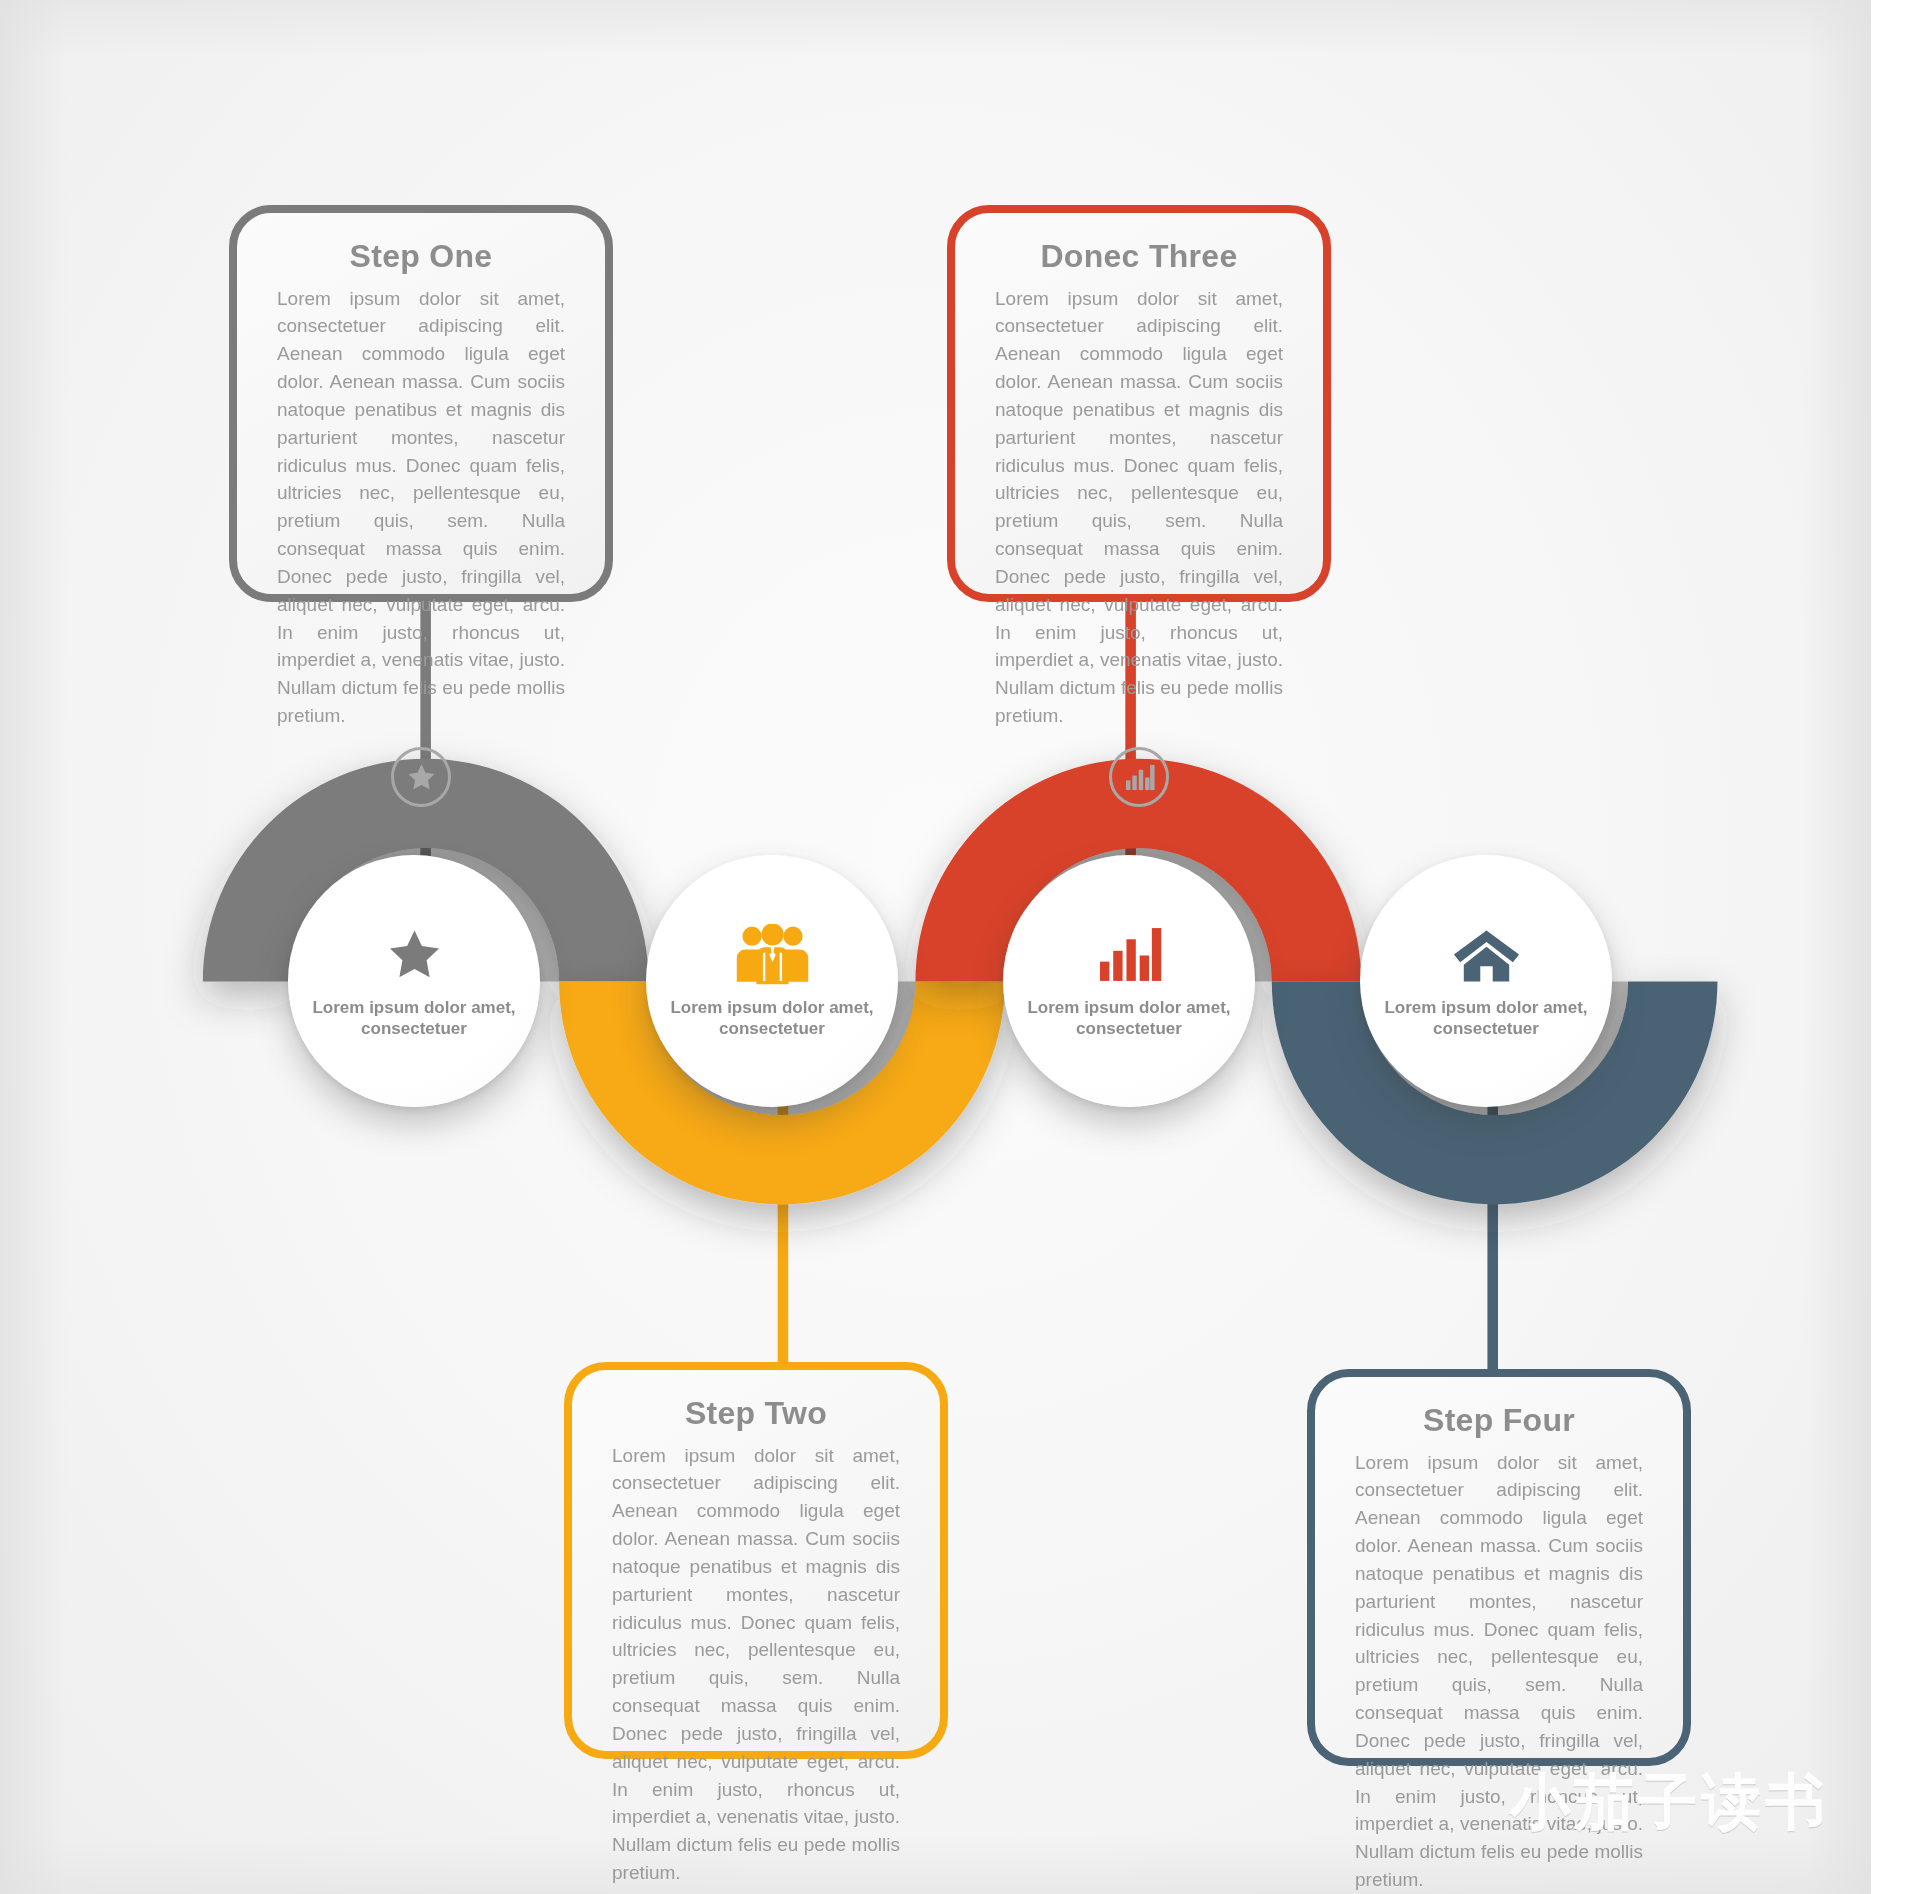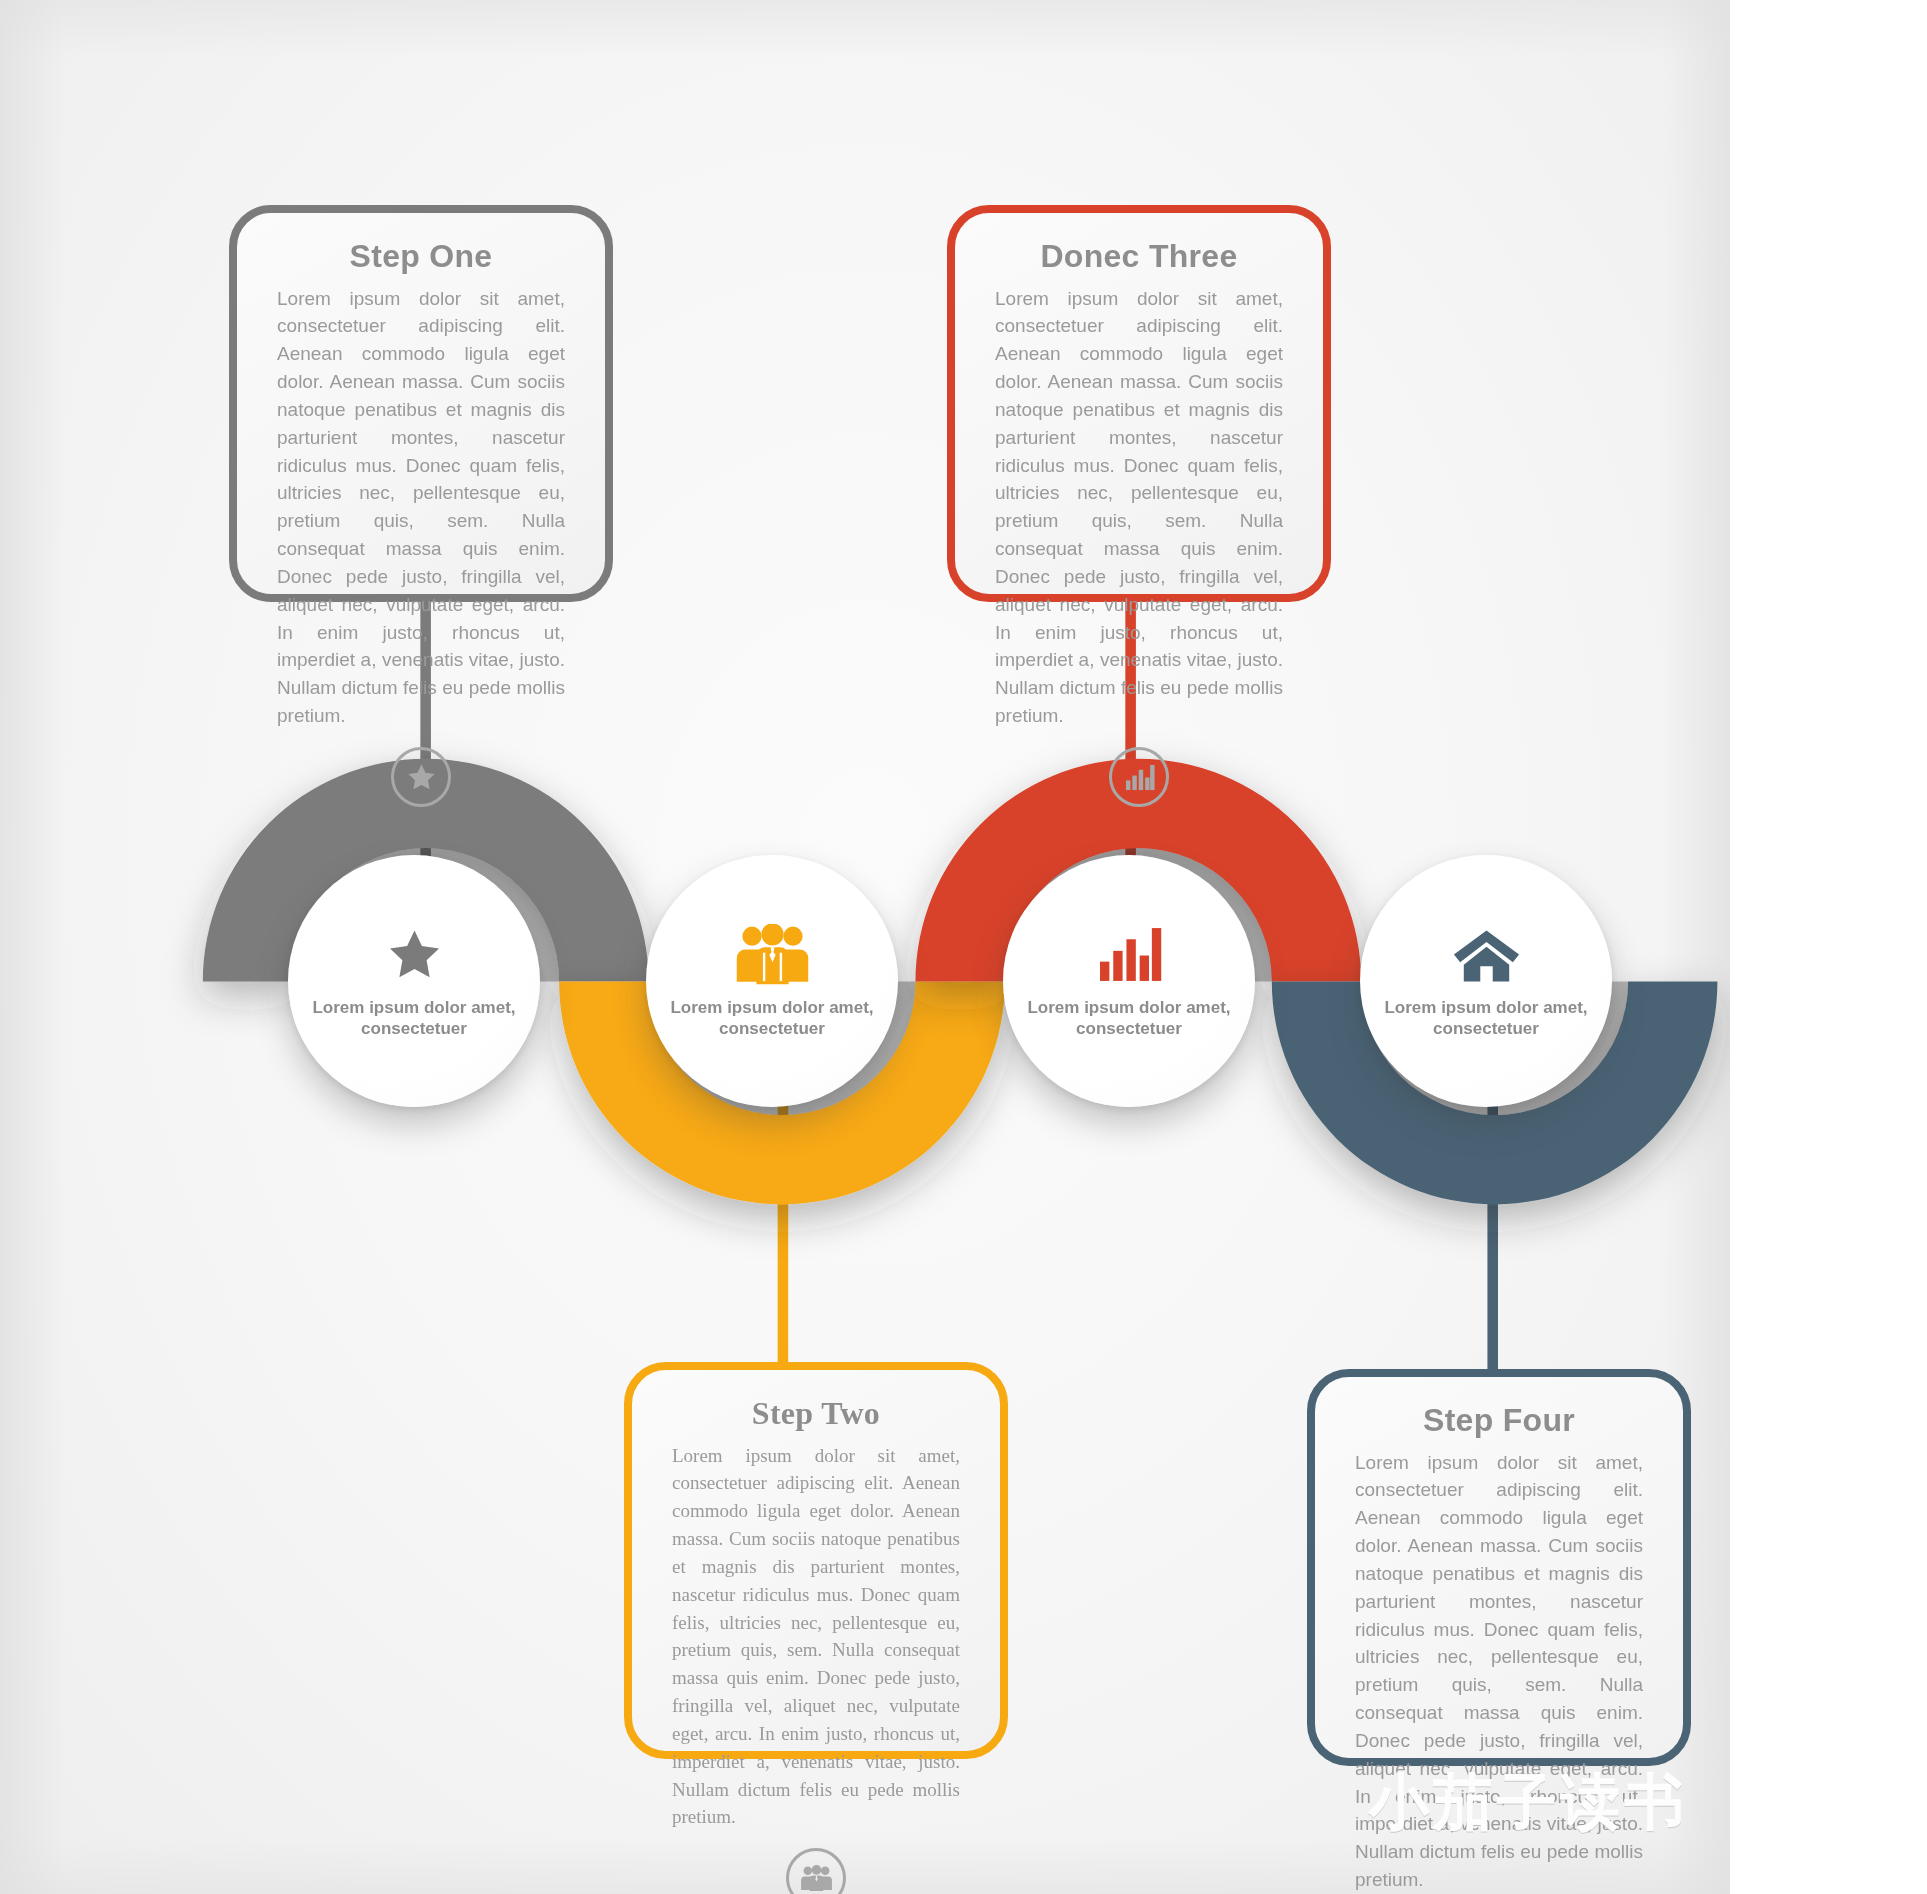--- a/index.html
+++ b/index.html
@@ -5,21 +5,21 @@
   html, body {
     margin: 0;
     padding: 0;
     background: #ffffff;
   }
   body {
     font-family: "Liberation Sans", sans-serif;
   }
   #canvas {
     position: relative;
-    width: 1730px;
+    width: 1871px;
     height: 1894px;
     background:
       radial-gradient(ellipse at 50% 45%, #fbfbfb 0%, #f7f7f7 45%, #eeeeee 100%);
     overflow: hidden;
   }
   
   #canvas::before {
     content: "";
     position: absolute;
     inset: 0;
@@ -199,21 +199,21 @@
             <rect x="2" y="18" width="4.6" height="10" fill="#a8a8a8"></rect>
             <rect x="8.6" y="13" width="4.6" height="15" fill="#a8a8a8"></rect>
             <rect x="15.2" y="7" width="4.6" height="21" fill="#a8a8a8"></rect>
             <rect x="21.8" y="15" width="4.6" height="13" fill="#a8a8a8"></rect>
             <rect x="27" y="2" width="4.6" height="26" fill="#a8a8a8"></rect>
           </svg>
         </div>
       </div>
     </div>
 
-    <div class="card" style="left:624px; top:1362px; width:384px; height:397px; border-width:8.6px; border-color:#f7a912;font-family:Liberation Serif, serif;">
+    <div class="card" style="left:564px; top:1362px; width:384px; height:397px; border-width:8.6px; border-color:#f7a912;">
       <div class="card-title" style="margin-top:25px;">Step Two</div>
       <div class="card-body" style="margin:9.6px 40px 0 40px;">Lorem ipsum dolor sit amet, consectetuer adipiscing elit. Aenean commodo ligula eget dolor. Aenean massa. Cum sociis natoque penatibus et magnis dis parturient montes, nascetur ridiculus mus. Donec quam felis, ultricies nec, pellentesque eu, pretium quis, sem. Nulla consequat massa quis enim. Donec pede justo, fringilla vel, aliquet nec, vulputate eget, arcu. In enim justo, rhoncus ut, imperdiet a, venenatis vitae, justo. Nullam dictum felis eu pede mollis pretium.</div>
       <div class="card-icon-wrap" style="margin-top:17.3px;">
         <div class="icon-ring">
           <svg width="33" height="27" viewBox="0 0 34 28">
             <circle cx="8" cy="6" r="4.4" fill="#a8a8a8"></circle>
             <circle cx="26" cy="6" r="4.4" fill="#a8a8a8"></circle>
             <circle cx="17" cy="5" r="5" fill="#a8a8a8"></circle>
             <path d="M1 26v-10a4 4 0 0 1 4-4h6a4 4 0 0 1 4 4v10z" fill="#a8a8a8"></path>
             <path d="M19 26v-10a4 4 0 0 1 4-4h6a4 4 0 0 1 4 4v10z" fill="#a8a8a8"></path>

